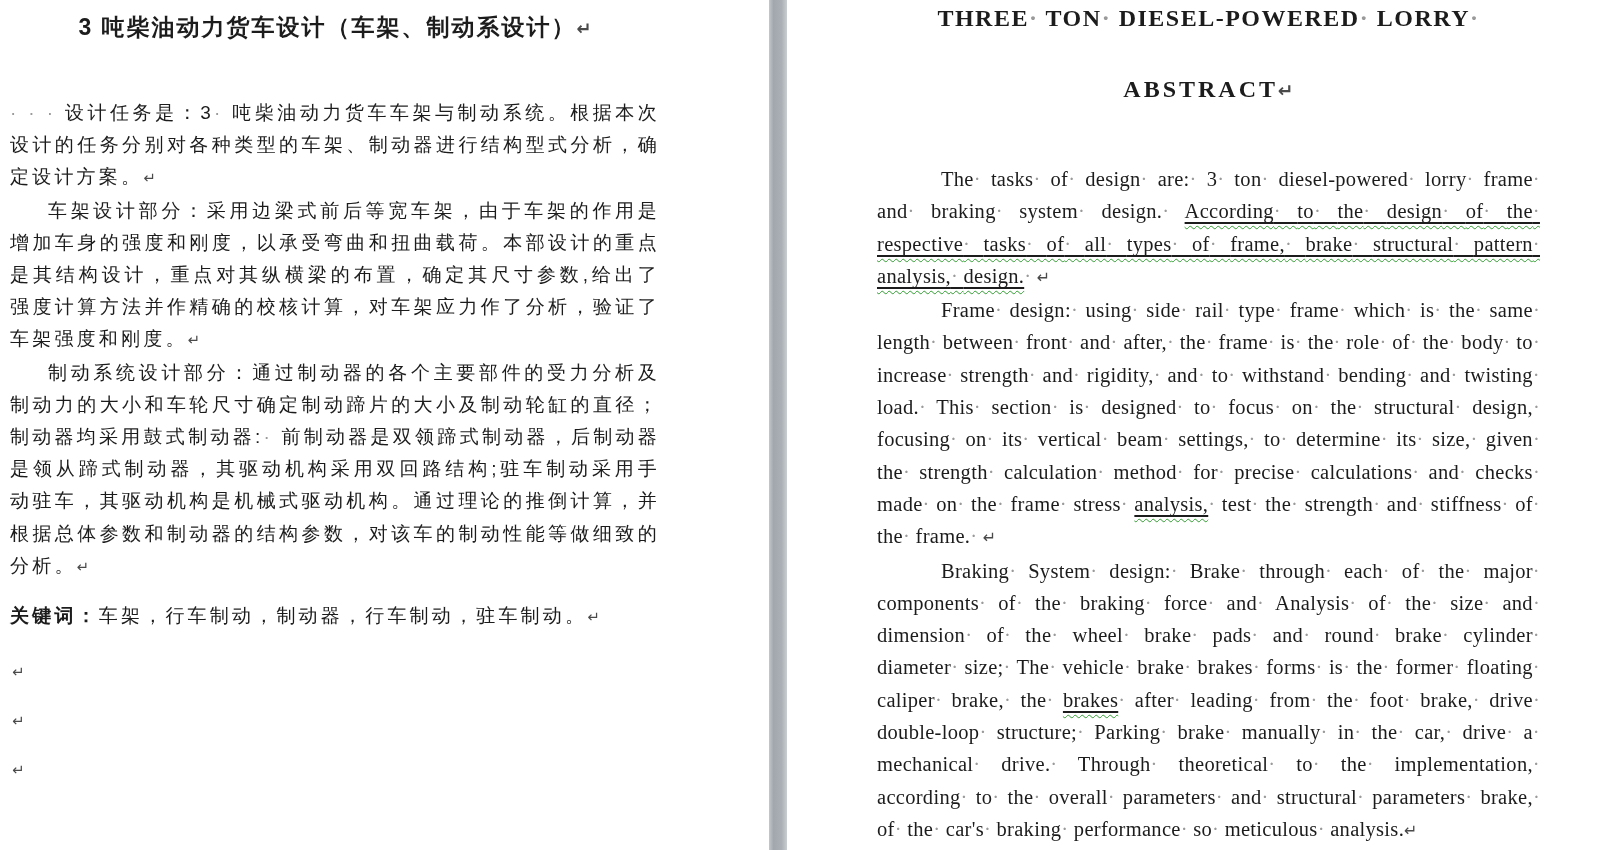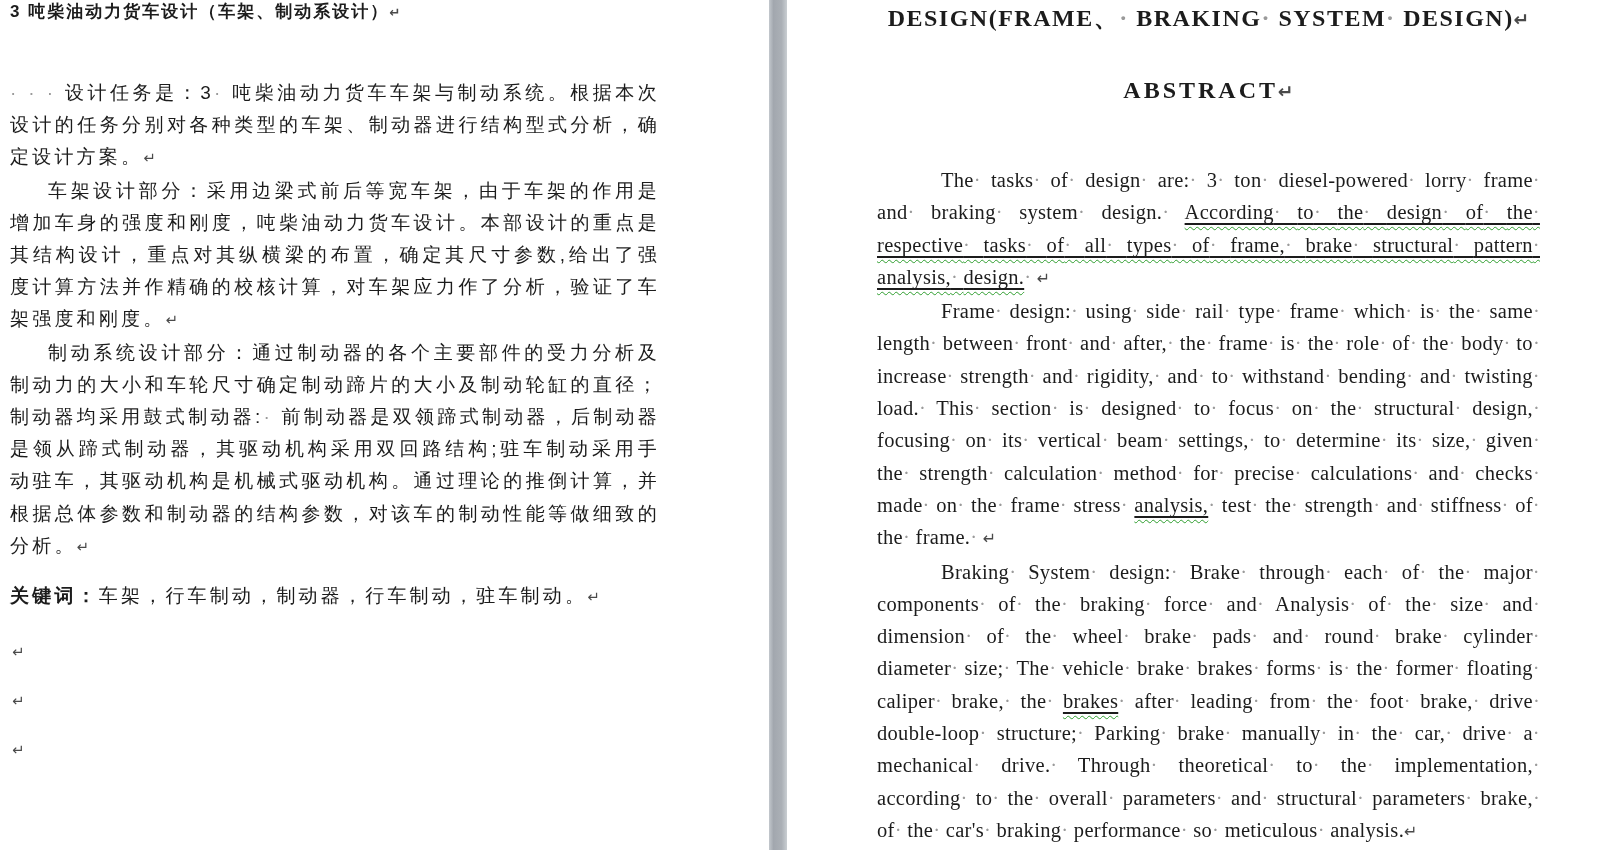--- a/index.html
+++ b/index.html
@@ -16,22 +16,22 @@
   
   .divider {
     position:absolute; top:0; bottom:0; left:769px; width:18px;
     background:linear-gradient(90deg,#c3c8cd 0%,#a2a7ae 25%,#abb0b6 70%,#c9ced2 100%);
   }
 
   
   .page-left { position:absolute; left:0; top:0; width:769px; height:850px; background:#fff; }
   .zh-col { margin-left:10px; width:650px; }
   .zh-title {
-    
-    font-size:17px; font-weight:bold; letter-spacing:2px;
+    margin-top:12px; text-align:center;
+    font-size:23px; font-weight:bold; letter-spacing:2px;
     font-family:"Liberation Sans", sans-serif;
   }
   .zh-heading {
     margin-top:42px; text-align:center;
     font-size:23px; font-weight:bold; letter-spacing:4px;
   }
   .zh-body { margin-top:54px; font-size:19px; line-height:32.2px; letter-spacing:3.2px; text-align:justify; }
   .zh-p { text-indent:2em; }
   .zh-p.noindent { text-indent:0; }
   .zh-keywords { margin-top:17px; text-align:left; }
@@ -67,21 +67,21 @@
 <div class="stage">
 
   <div class="page page-left">
     <div class="zh-col">
       <div class="zh-title"><span>3 吨柴油动力货车设计（车架、制动系设计）</span><span class="pmark">↵</span></div>
 
 
       <div class="zh-body">
         <p class="zh-p noindent"><span><span class="sdot">· </span><span class="sdot">· </span><span class="sdot">· </span>设计任务是：3<span class="sdot">· </span>吨柴油动力货车车架与制动系统。根据本次设计的任务分别对各种类型的车架、制动器进行结构型式分析，确定设计方案。</span><span class="pmark">↵</span></p>
 
-        <p class="zh-p"><span>车架设计部分：采用边梁式前后等宽车架，由于车架的作用是增加车身的强度和刚度，吨柴油动力货车设计。本部设计的重点是其结构设计，重点对其纵横梁的布置，确定其尺寸参数,给出了强度计算方法并作精确的校核计算，对车架应力作了分析，验证了车架强度和刚度。</span><span class="pmark">↵</span></p>
+        <p class="zh-p"><span>车架设计部分：采用边梁式前后等宽车架，由于车架的作用是增加车身的强度和刚度，以承受弯曲和扭曲载荷。本部设计的重点是其结构设计，重点对其纵横梁的布置，确定其尺寸参数,给出了强度计算方法并作精确的校核计算，对车架应力作了分析，验证了车架强度和刚度。</span><span class="pmark">↵</span></p>
 
         <p class="zh-p"><span>制动系统设计部分：通过制动器的各个主要部件的受力分析及制动力的大小和车轮尺寸确定制动蹄片的大小及制动轮缸的直径；制动器均采用鼓式制动器:<span class="sdot">· </span>前制动器是双领蹄式制动器，后制动器是领从蹄式制动器，其驱动机构采用双回路结构;驻车制动采用手动驻车，其驱动机构是机械式驱动机构。通过理论的推倒计算，并根据总体参数和制动器的结构参数，对该车的制动性能等做细致的分析。</span><span class="pmark">↵</span></p>
 
         <p class="zh-keywords"><span class="kw">关键词：</span><span>车架，行车制动，制动器，行车制动，驻车制动。</span><span class="pmark">↵</span></p>
 
         <div class="empty-lines">
           <div class="pline">
               <span class="pmark">↵</span>
             </div>
           <div class="pline">
@@ -93,21 +93,21 @@
         </div>
       </div>
     </div>
   </div>
 
   <div class="divider"></div>
 
   <div class="page page-right">
     <div class="en-col">
       <div class="en-title">
-        <div><span>DESIGN(FRAME、<span class="sdot">· </span>BRAKING<span class="sdot">· </span>SYSTEM<span class="sdot">· </span>DESIGN)</span><span class="pmark">↵</span></div>
+        <div><span>THREE<span class="sdot">· </span>TON<span class="sdot">· </span>DIESEL-POWERED<span class="sdot">· </span>LORRY<span class="sdot">· </span></span></div>
       </div>
 
       <div class="en-heading"><span>ABSTRACT</span><span class="pmark">↵</span></div>
 
       <div class="en-body">
         <p class="en-p"><span>The<span class="sdot">· </span>tasks<span class="sdot">· </span>of<span class="sdot">· </span>design<span class="sdot">· </span>are:<span class="sdot">· </span>3<span class="sdot">· </span>ton<span class="sdot">· </span>diesel-powered<span class="sdot">· </span>lorry<span class="sdot">· </span>frame<span class="sdot">· </span>and<span class="sdot">· </span>braking<span class="sdot">· </span>system<span class="sdot">· </span>design.<span class="sdot">· </span></span><span class="usolid"><span class="gwavy">According<span class="sdot">· </span>to<span class="sdot">· </span>the<span class="sdot">· </span>design<span class="sdot">· </span>of<span class="sdot">· </span>the<span class="sdot">· </span>respective<span class="sdot">· </span>tasks<span class="sdot">· </span>of<span class="sdot">· </span>all<span class="sdot">· </span>types<span class="sdot">· </span>of<span class="sdot">· </span>frame,<span class="sdot">· </span>brake<span class="sdot">· </span>structural<span class="sdot">· </span>pattern<span class="sdot">· </span>analysis,<span class="sdot">· </span>design.</span></span><span><span class="sdot">· </span></span><span class="pmark">↵</span></p>
 
         <p class="en-p"><span>Frame<span class="sdot">· </span>design:<span class="sdot">· </span>using<span class="sdot">· </span>side<span class="sdot">· </span>rail<span class="sdot">· </span>type<span class="sdot">· </span>frame<span class="sdot">· </span>which<span class="sdot">· </span>is<span class="sdot">· </span>the<span class="sdot">· </span>same<span class="sdot">· </span>length<span class="sdot">· </span>between<span class="sdot">· </span>front<span class="sdot">· </span>and<span class="sdot">· </span>after,<span class="sdot">· </span>the<span class="sdot">· </span>frame<span class="sdot">· </span>is<span class="sdot">· </span>the<span class="sdot">· </span>role<span class="sdot">· </span>of<span class="sdot">· </span>the<span class="sdot">· </span>body<span class="sdot">· </span>to<span class="sdot">· </span>increase<span class="sdot">· </span>strength<span class="sdot">· </span>and<span class="sdot">· </span>rigidity,<span class="sdot">· </span>and<span class="sdot">· </span>to<span class="sdot">· </span>withstand<span class="sdot">· </span>bending<span class="sdot">· </span>and<span class="sdot">· </span>twisting<span class="sdot">· </span>load.<span class="sdot">· </span>This<span class="sdot">· </span>section<span class="sdot">· </span>is<span class="sdot">· </span>designed<span class="sdot">· </span>to<span class="sdot">· </span>focus<span class="sdot">· </span>on<span class="sdot">· </span>the<span class="sdot">· </span>structural<span class="sdot">· </span>design,<span class="sdot">· </span>focusing<span class="sdot">· </span>on<span class="sdot">· </span>its<span class="sdot">· </span>vertical<span class="sdot">· </span>beam<span class="sdot">· </span>settings,<span class="sdot">· </span>to<span class="sdot">· </span>determine<span class="sdot">· </span>its<span class="sdot">· </span>size,<span class="sdot">· </span>given<span class="sdot">· </span>the<span class="sdot">· </span>strength<span class="sdot">· </span>calculation<span class="sdot">· </span>method<span class="sdot">· </span>for<span class="sdot">· </span>precise<span class="sdot">· </span>calculations<span class="sdot">· </span>and<span class="sdot">· </span>checks<span class="sdot">· </span>made<span class="sdot">· </span>on<span class="sdot">· </span>the<span class="sdot">· </span>frame<span class="sdot">· </span>stress<span class="sdot">· </span></span><span class="usolid"><span class="gwavy">analysis,</span></span><span><span class="sdot">· </span>test<span class="sdot">· </span>the<span class="sdot">· </span>strength<span class="sdot">· </span>and<span class="sdot">· </span>stiffness<span class="sdot">· </span>of<span class="sdot">· </span>the<span class="sdot">· </span>frame.<span class="sdot">· </span></span><span class="pmark">↵</span></p>
 
         <p class="en-p"><span>Braking<span class="sdot">· </span>System<span class="sdot">· </span>design:<span class="sdot">· </span>Brake<span class="sdot">· </span>through<span class="sdot">· </span>each<span class="sdot">· </span>of<span class="sdot">· </span>the<span class="sdot">· </span>major<span class="sdot">· </span>components<span class="sdot">· </span>of<span class="sdot">· </span>the<span class="sdot">· </span>braking<span class="sdot">· </span>force<span class="sdot">· </span>and<span class="sdot">· </span>Analysis<span class="sdot">· </span>of<span class="sdot">· </span>the<span class="sdot">· </span>size<span class="sdot">· </span>and<span class="sdot">· </span>dimension<span class="sdot">· </span>of<span class="sdot">· </span>the<span class="sdot">· </span>wheel<span class="sdot">· </span>brake<span class="sdot">· </span>pads<span class="sdot">· </span>and<span class="sdot">· </span>round<span class="sdot">· </span>brake<span class="sdot">· </span>cylinder<span class="sdot">· </span>diameter<span class="sdot">· </span>size;<span class="sdot">· </span>The<span class="sdot">· </span>vehicle<span class="sdot">· </span>brake<span class="sdot">· </span>brakes<span class="sdot">· </span>forms<span class="sdot">· </span>is<span class="sdot">· </span>the<span class="sdot">· </span>former<span class="sdot">· </span>floating<span class="sdot">· </span>caliper<span class="sdot">· </span>brake,<span class="sdot">· </span>the<span class="sdot">· </span></span><span class="usolid"><span class="gwavy">brakes</span></span><span><span class="sdot">· </span>after<span class="sdot">· </span>leading<span class="sdot">· </span>from<span class="sdot">· </span>the<span class="sdot">· </span>foot<span class="sdot">· </span>brake,<span class="sdot">· </span>drive<span class="sdot">· </span>double-loop<span class="sdot">· </span>structure;<span class="sdot">· </span>Parking<span class="sdot">· </span>brake<span class="sdot">· </span>manually<span class="sdot">· </span>in<span class="sdot">· </span>the<span class="sdot">· </span>car,<span class="sdot">· </span>drive<span class="sdot">· </span>a<span class="sdot">· </span>mechanical<span class="sdot">· </span>drive.<span class="sdot">· </span>Through<span class="sdot">· </span>theoretical<span class="sdot">· </span>to<span class="sdot">· </span>the<span class="sdot">· </span>implementation,<span class="sdot">· </span>according<span class="sdot">· </span>to<span class="sdot">· </span>the<span class="sdot">· </span>overall<span class="sdot">· </span>parameters<span class="sdot">· </span>and<span class="sdot">· </span>structural<span class="sdot">· </span>parameters<span class="sdot">· </span>brake,<span class="sdot">· </span>of<span class="sdot">· </span>the<span class="sdot">· </span>car's<span class="sdot">· </span>braking<span class="sdot">· </span>performance<span class="sdot">· </span>so<span class="sdot">· </span>meticulous<span class="sdot">· </span>analysis.</span><span class="pmark">↵</span></p>

